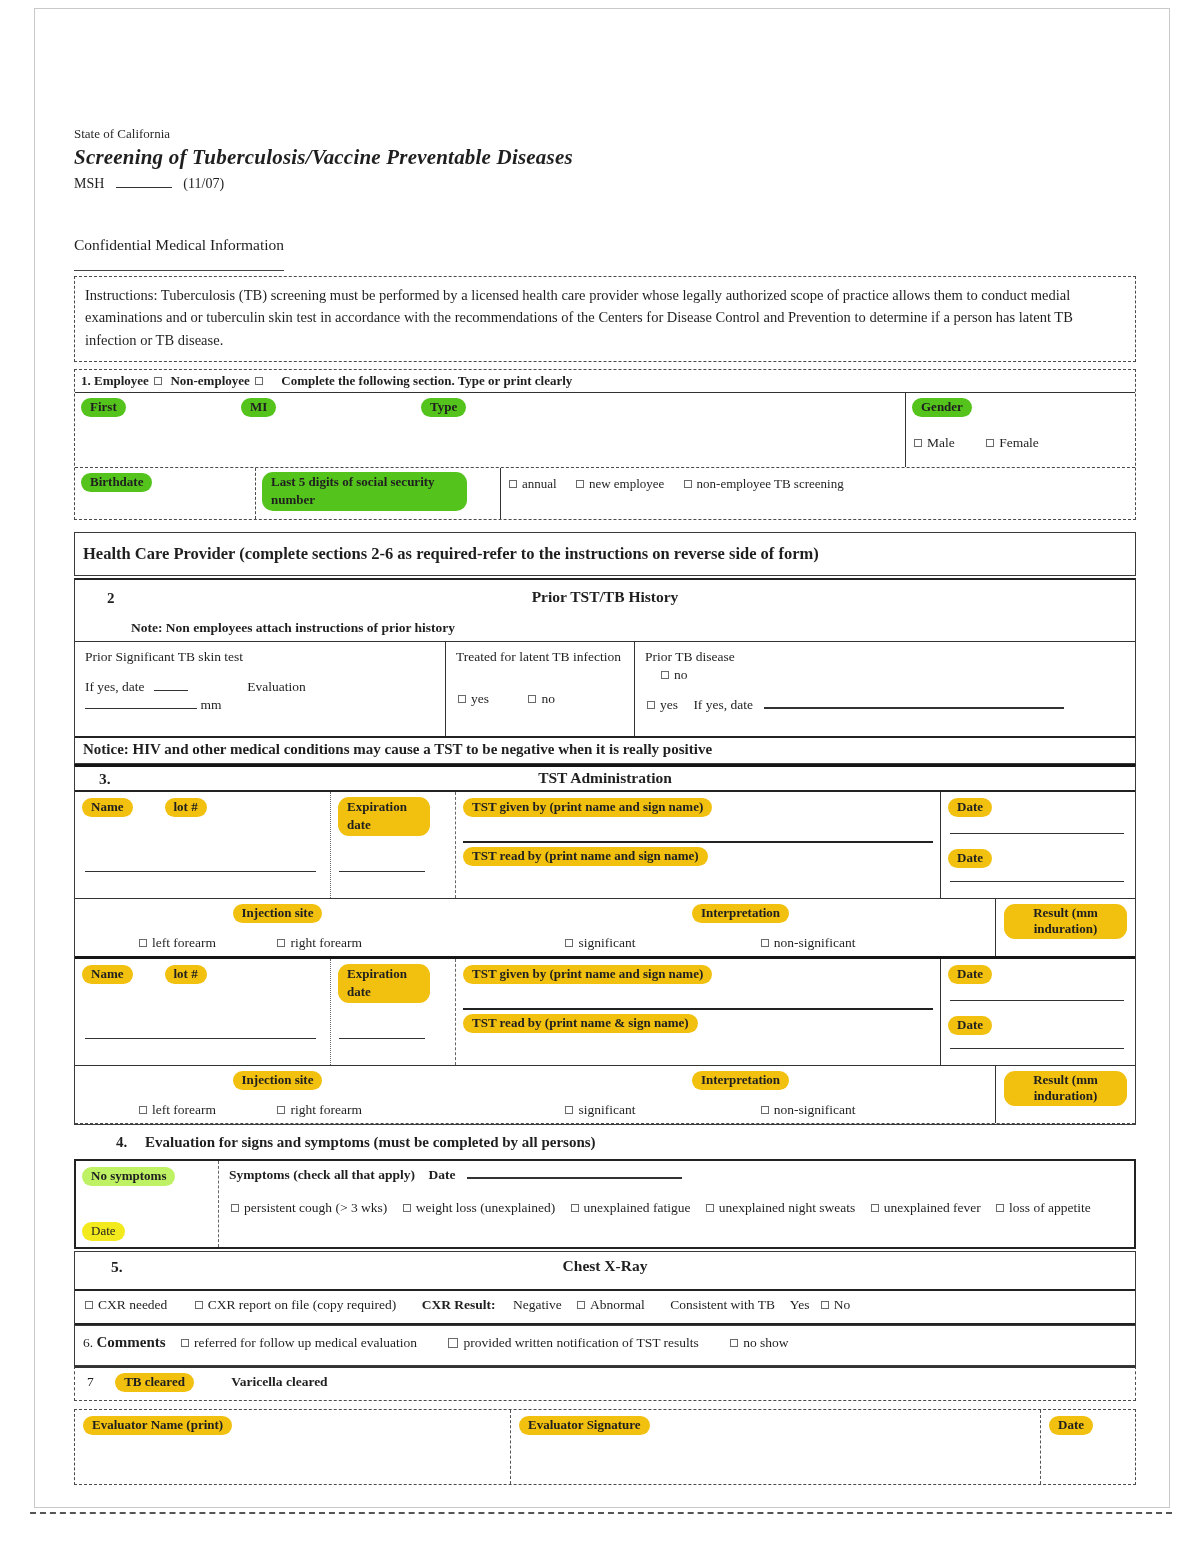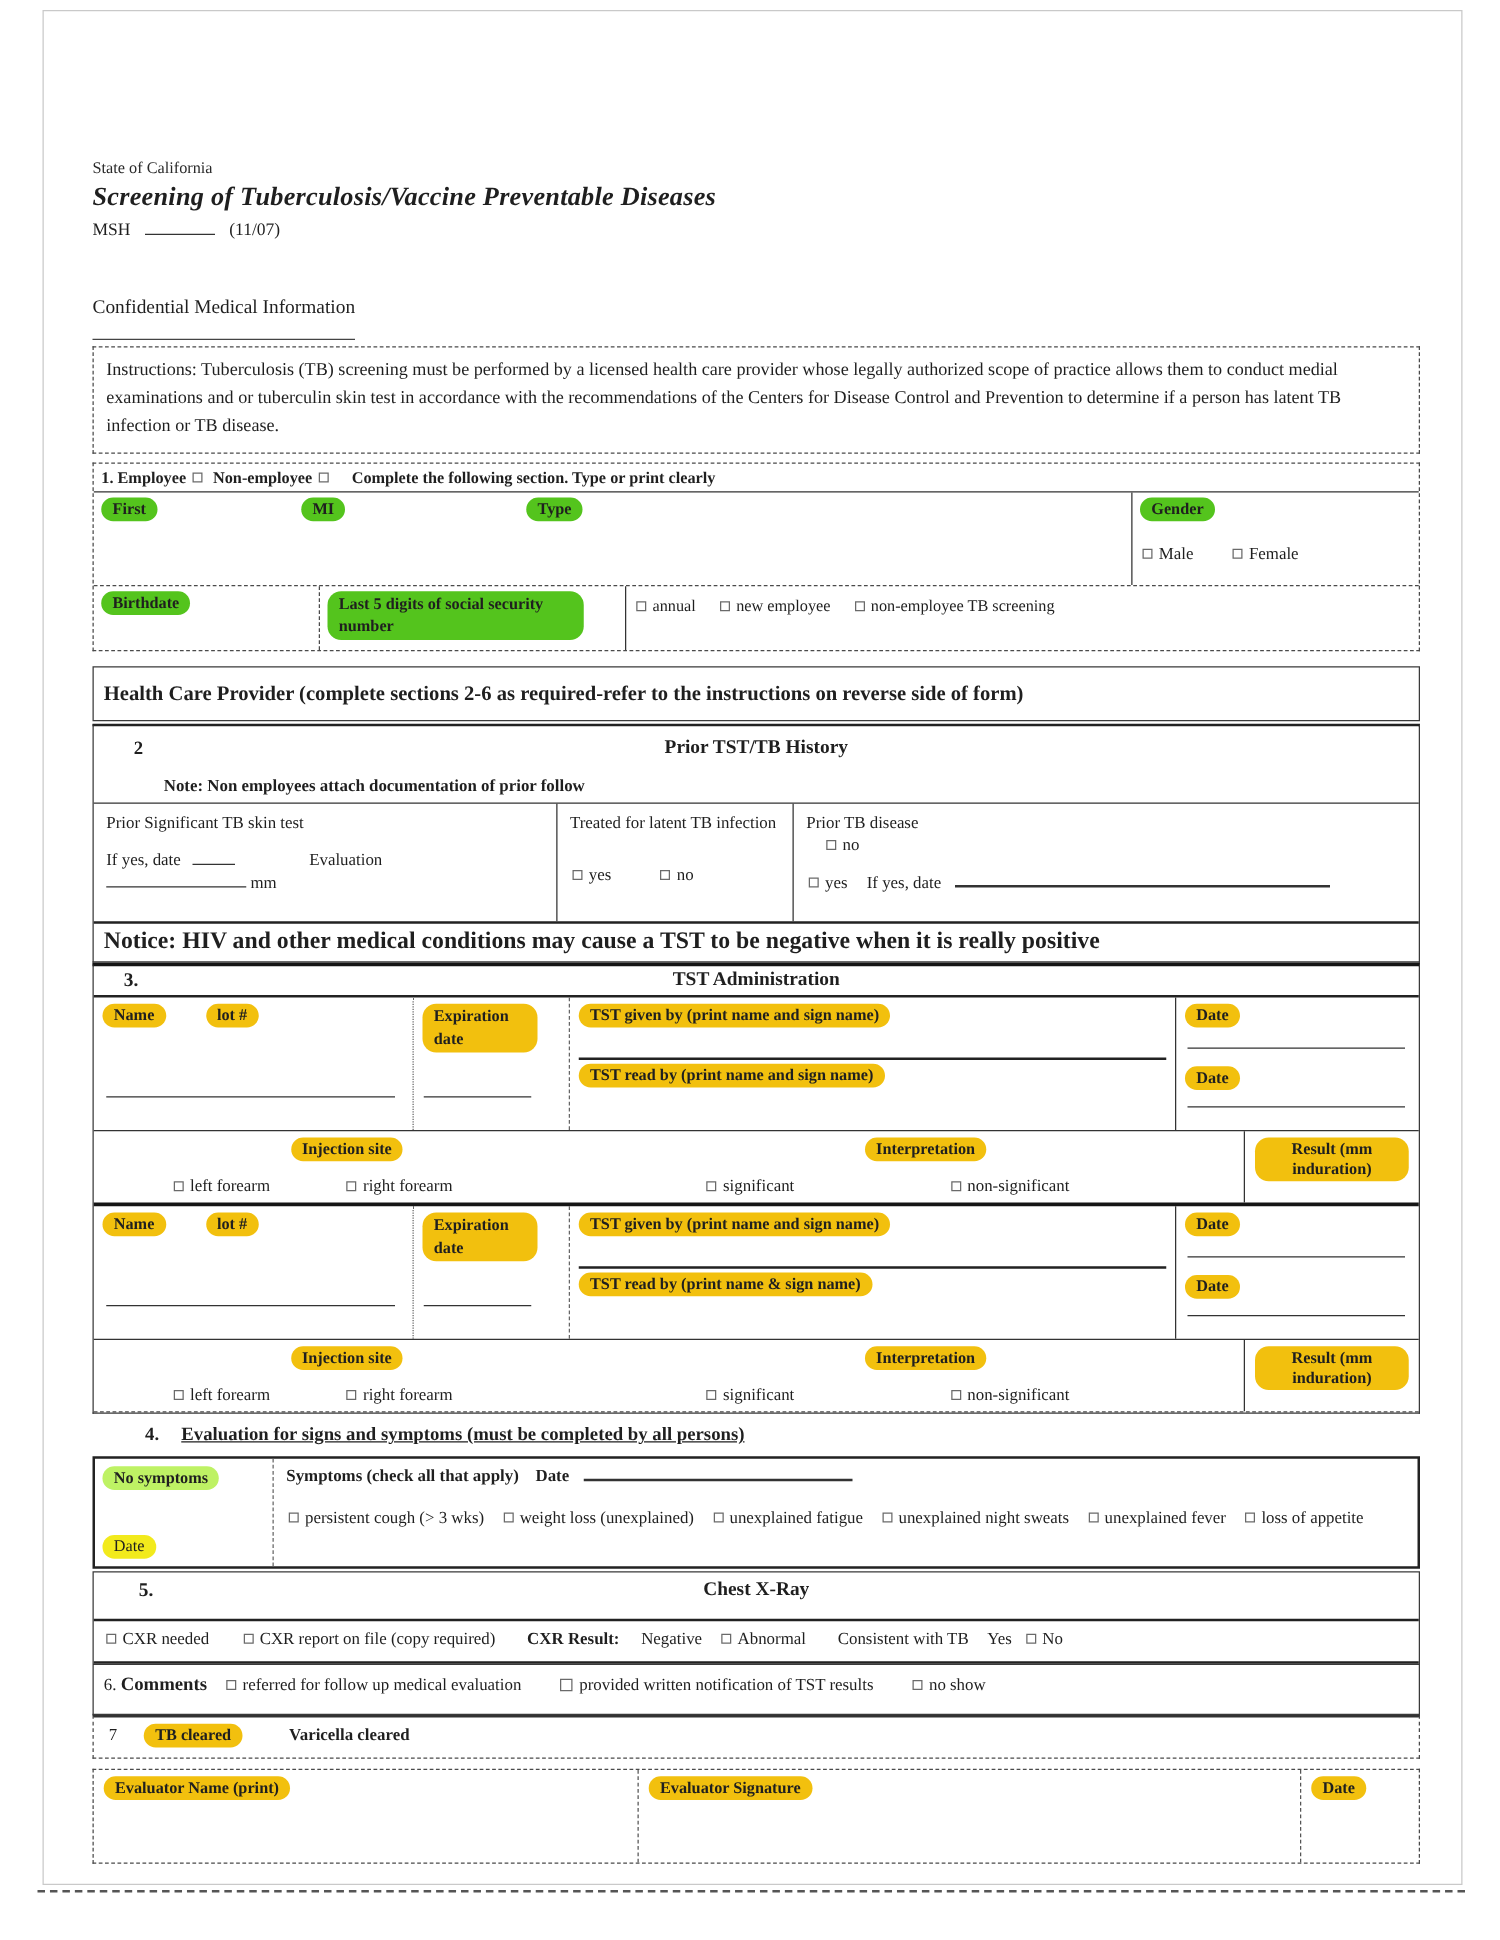--- a/index.html
+++ b/index.html
@@ -63,21 +63,21 @@
   
   .s2 { margin-top:2px; border:1px solid #3a3a3a; border-top:2px solid #222; }
   .s2-title { padding:8px 0 14px 0; font-size:15.5px; }
   .s2-title .sec-num { left:32px; top:10px; font-size:15px; }
   .s2-note { font-weight:bold; font-size:13.5px; padding:0 0 5px 56px; border-bottom:1px solid #333; }
   .s2-cols { display:grid; grid-template-columns:370px 190px 1fr; min-height:94px; font-size:13.5px; }
   .s2-cols > div { padding:7px 10px; }
   .s2-col2 { border-left:1px solid #333; border-right:1px solid #333; }
   .s2-line2 { margin-top:14px; }
   .s2-line3 { margin-top:2px; }
-  .s2-notice { border-top:2px solid #222; font-weight:bold; font-size:19px; padding:3px 8px 5px 8px; }
+  .s2-notice { border-top:2px solid #222; font-weight:bold; font-size:15px; padding:3px 8px 5px 8px; }
 
   
   .s3 { border:1px solid #3a3a3a; border-top:3px solid #151515; }
   .s3-title { padding:2px 0 3px 0; font-size:15.5px; border-bottom:2px solid #222; }
   .s3-title .sec-num { left:24px; top:3px; }
   .tst-main { display:grid; grid-template-columns:255px 125px 485px 1fr; min-height:106px; }
   .tst-main > div { padding:5px 7px; position:relative; }
   .tst-exp   { border-left:1px dotted #666; }
   .tst-given { border-left:1px dashed #666; }
   .tst-dates { border-left:1px solid #333; }
@@ -194,21 +194,21 @@
     </div>
   </div>
 
   <div class="provider-box">Health Care Provider (complete sections 2-6 as required-refer to the instructions on reverse side of form)</div>
 
   <div class="s2">
     <div class="sec-title-row s2-title">
       <span class="sec-num">2</span>
       <span>Prior TST/TB History</span>
     </div>
-    <div class="s2-note">Note: Non employees attach documentation of prior follow</div>
+    <div class="s2-note">Note: Non employees attach instructions of prior history</div>
     <div class="s2-cols">
       <div>
         <div>Prior Significant TB skin test</div>
         <div class="s2-line2">
           <span>If yes, date</span>
           <span class="blank" style="width:34px; margin:0 12px 0 6px;"></span>
           <span style="margin-left:44px;">Evaluation</span>
         </div>
         <div class="s2-line3">
           <span class="blank" style="width:112px;"></span>
@@ -327,21 +327,21 @@
         </div>
         <div class="inj-result">
           <span class="hl hl-gold">Result (mm induration)</span>
         </div>
       </div>
     </div>
   </div>
 
   <div class="s4-head">
     <span>4.</span>
-    <span style="margin-left:14px;text-decoration:underline;">Evaluation for signs and symptoms (must be completed by all persons)</span>
+    <span style="margin-left:14px;">Evaluation for signs and symptoms (must be completed by all persons)</span>
   </div>
   <div class="s4-box">
     <div class="s4-left">
       <span class="hl hl-gold" style="align-self:flex-start; background:#bef264;">No symptoms</span>
       <span class="hl hl-yellow">Date</span>
     </div>
     <div class="s4-right">
       <div>
         <span class="sym-head">Symptoms (check all that apply)</span>
         <span class="sym-head" style="margin-left:10px;">Date</span>

